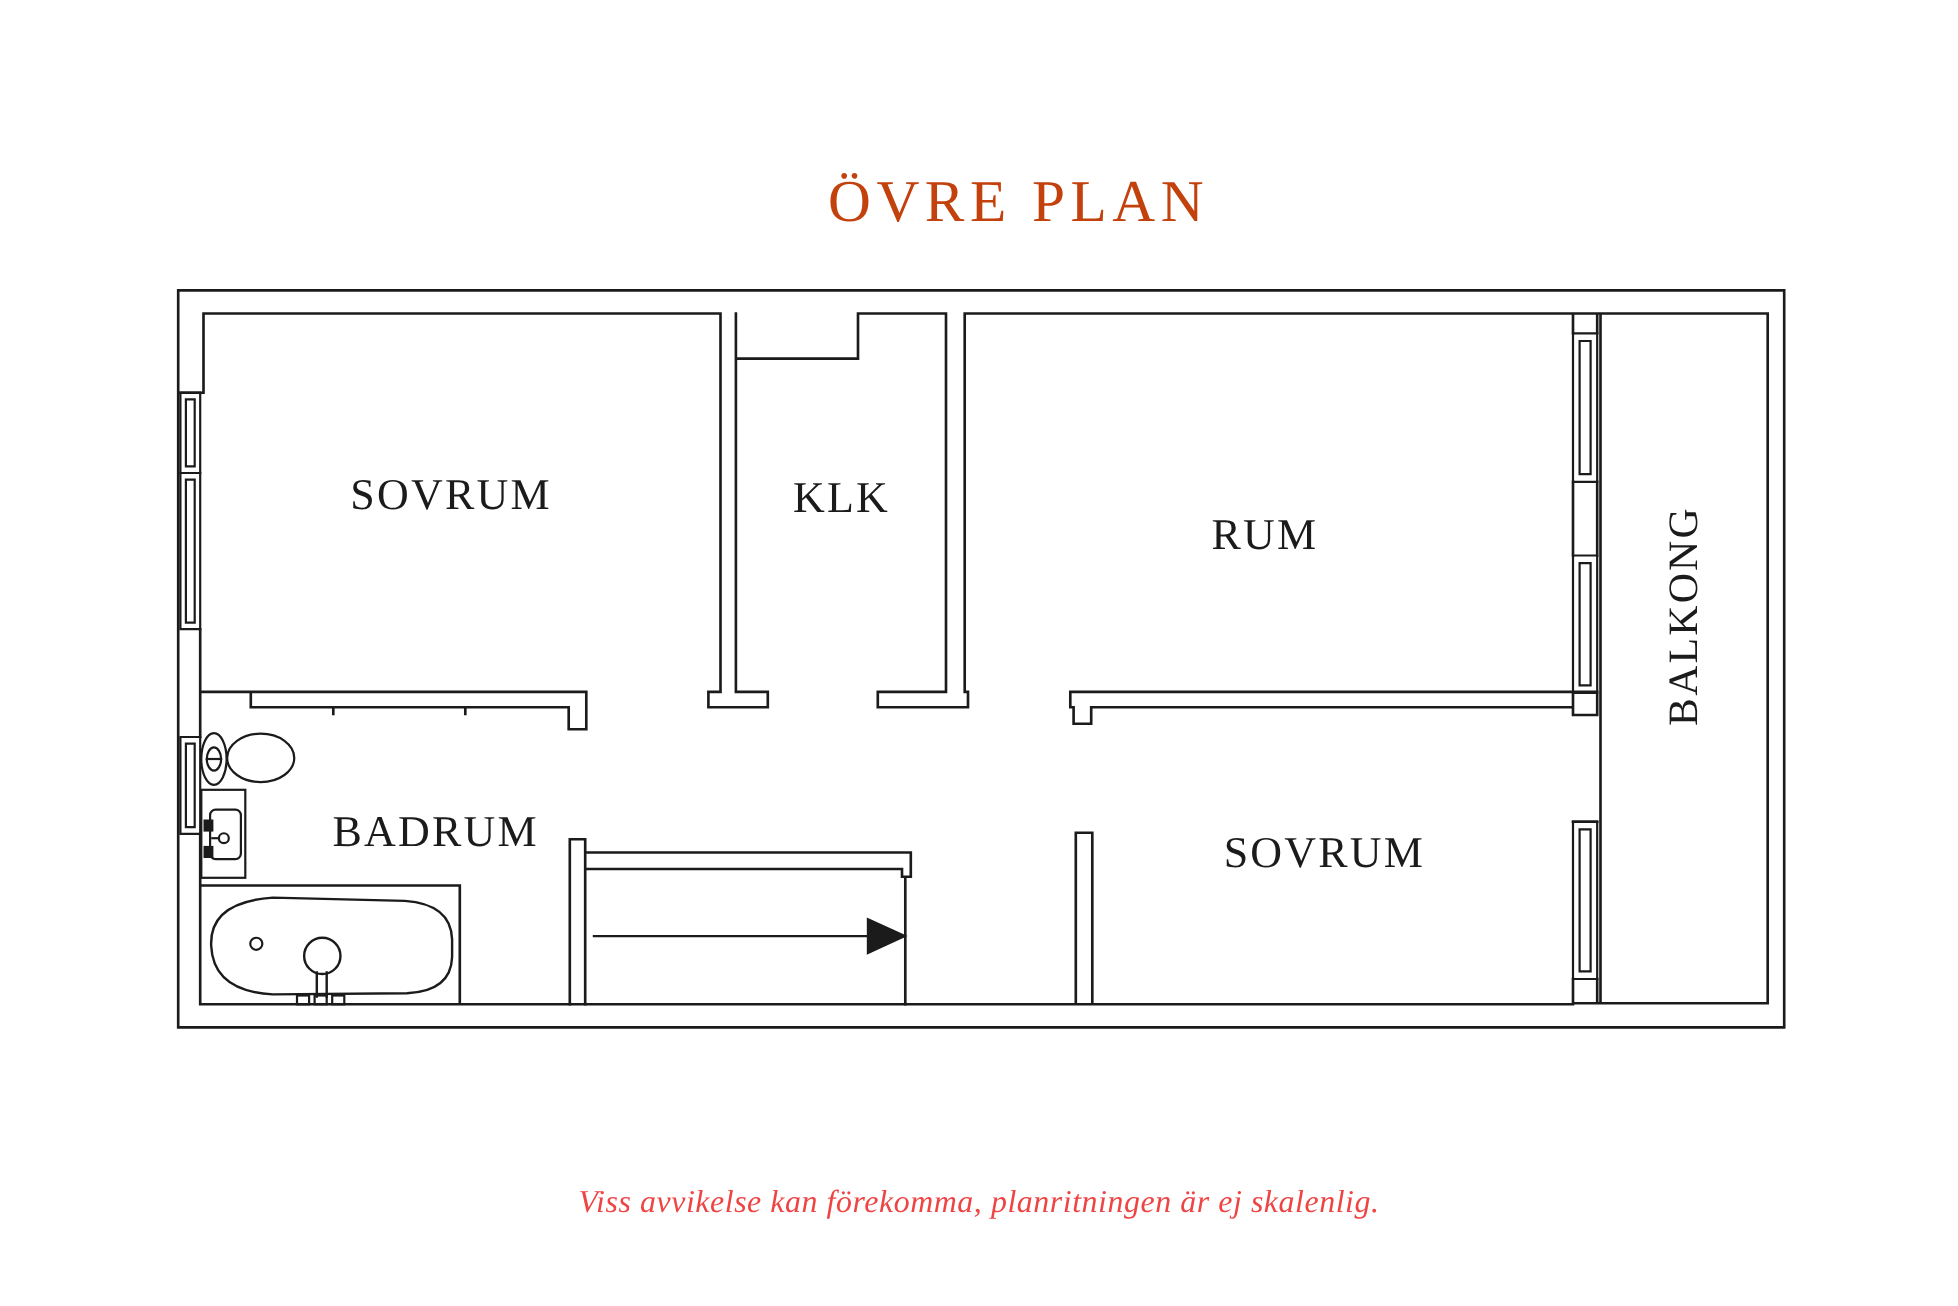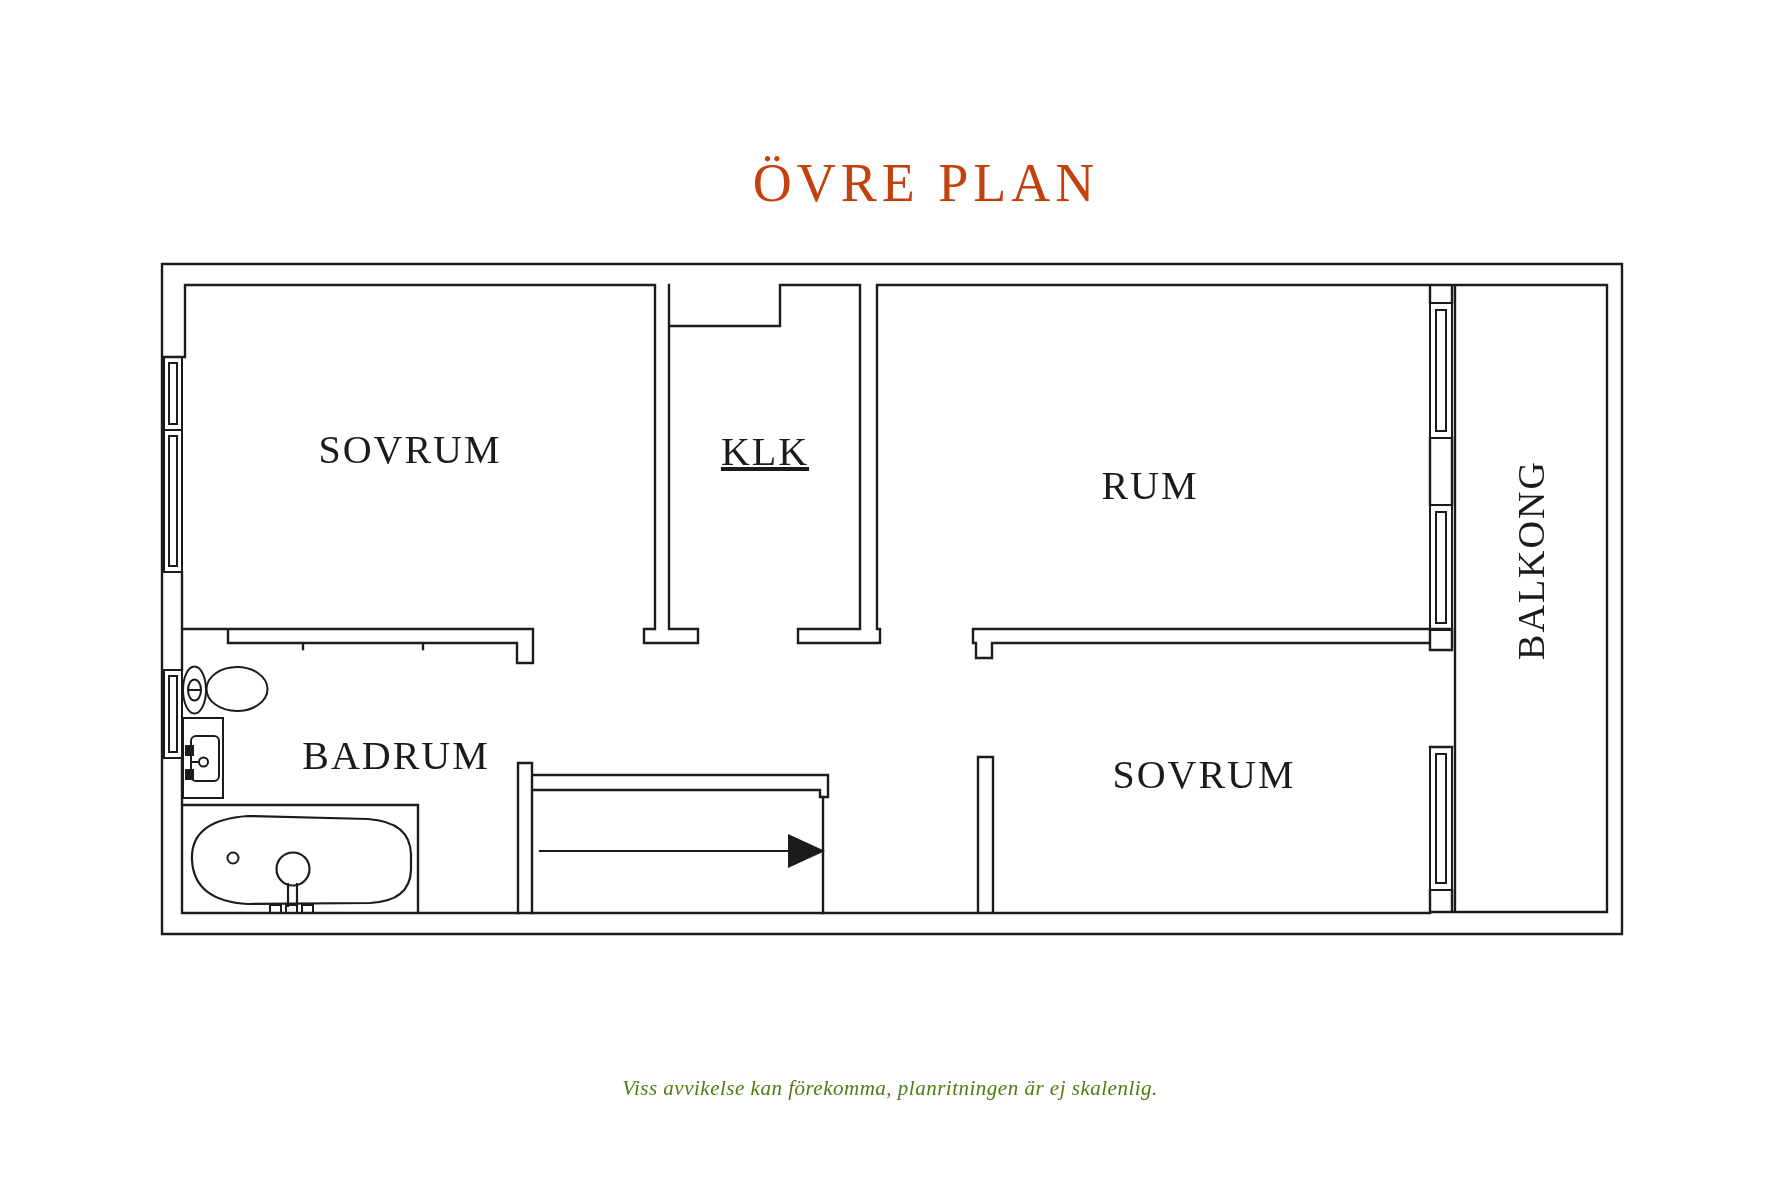--- a/index.html
+++ b/index.html
@@ -48,23 +48,23 @@
   .room-label.rotated {
     transform: translate(-50%, -50%) rotate(-90deg);
   }
   .footer-note {
     position: absolute;
     left: 0;
     top: 1076px;
     width: 1780px;
     text-align: center;
     font-style: italic;
-    font-size: 21px;
+    font-size: 29px;
     letter-spacing: 0.5px;
-    color: #4d7c0f;
+    color: #ef4444;
     line-height: 1.2;
     white-space: nowrap;
   }
 </style>
 </head>
 <body>
 
 <div class="page">
 
   <svg class="plan-svg" width="1780" height="1187" viewBox="0 0 1780 1187">
@@ -167,21 +167,21 @@
         <rect x="270" y="905" width="11" height="8" stroke-width="2"></rect>
         <rect x="286" y="905" width="11" height="8" stroke-width="2"></rect>
         <rect x="302" y="905" width="11" height="8" stroke-width="2"></rect>
       </g>
     </g>
   </svg>
 
   <div class="page-title">ÖVRE PLAN</div>
 
   <div class="room-label" style="left:410px; top:450px;">SOVRUM</div>
-  <div class="room-label" style="left:765px; top:452px;text-decoration:underline;">KLK</div>
+  <div class="room-label" style="left:765px; top:452px;">KLK</div>
   <div class="room-label" style="left:1150px; top:448px;margin-top:38px;">RUM</div>
   <div class="room-label" style="left:360px; top:756px;margin-left:36px;">BADRUM</div>
   <div class="room-label" style="left:1204px; top:775px;">SOVRUM</div>
   <div class="room-label small rotated" style="left:1531px; top:560px;">BALKONG</div>
 
   <div class="footer-note">Viss avvikelse kan förekomma, planritningen är ej skalenlig.</div>
 
 </div>
 
 </body></html>

